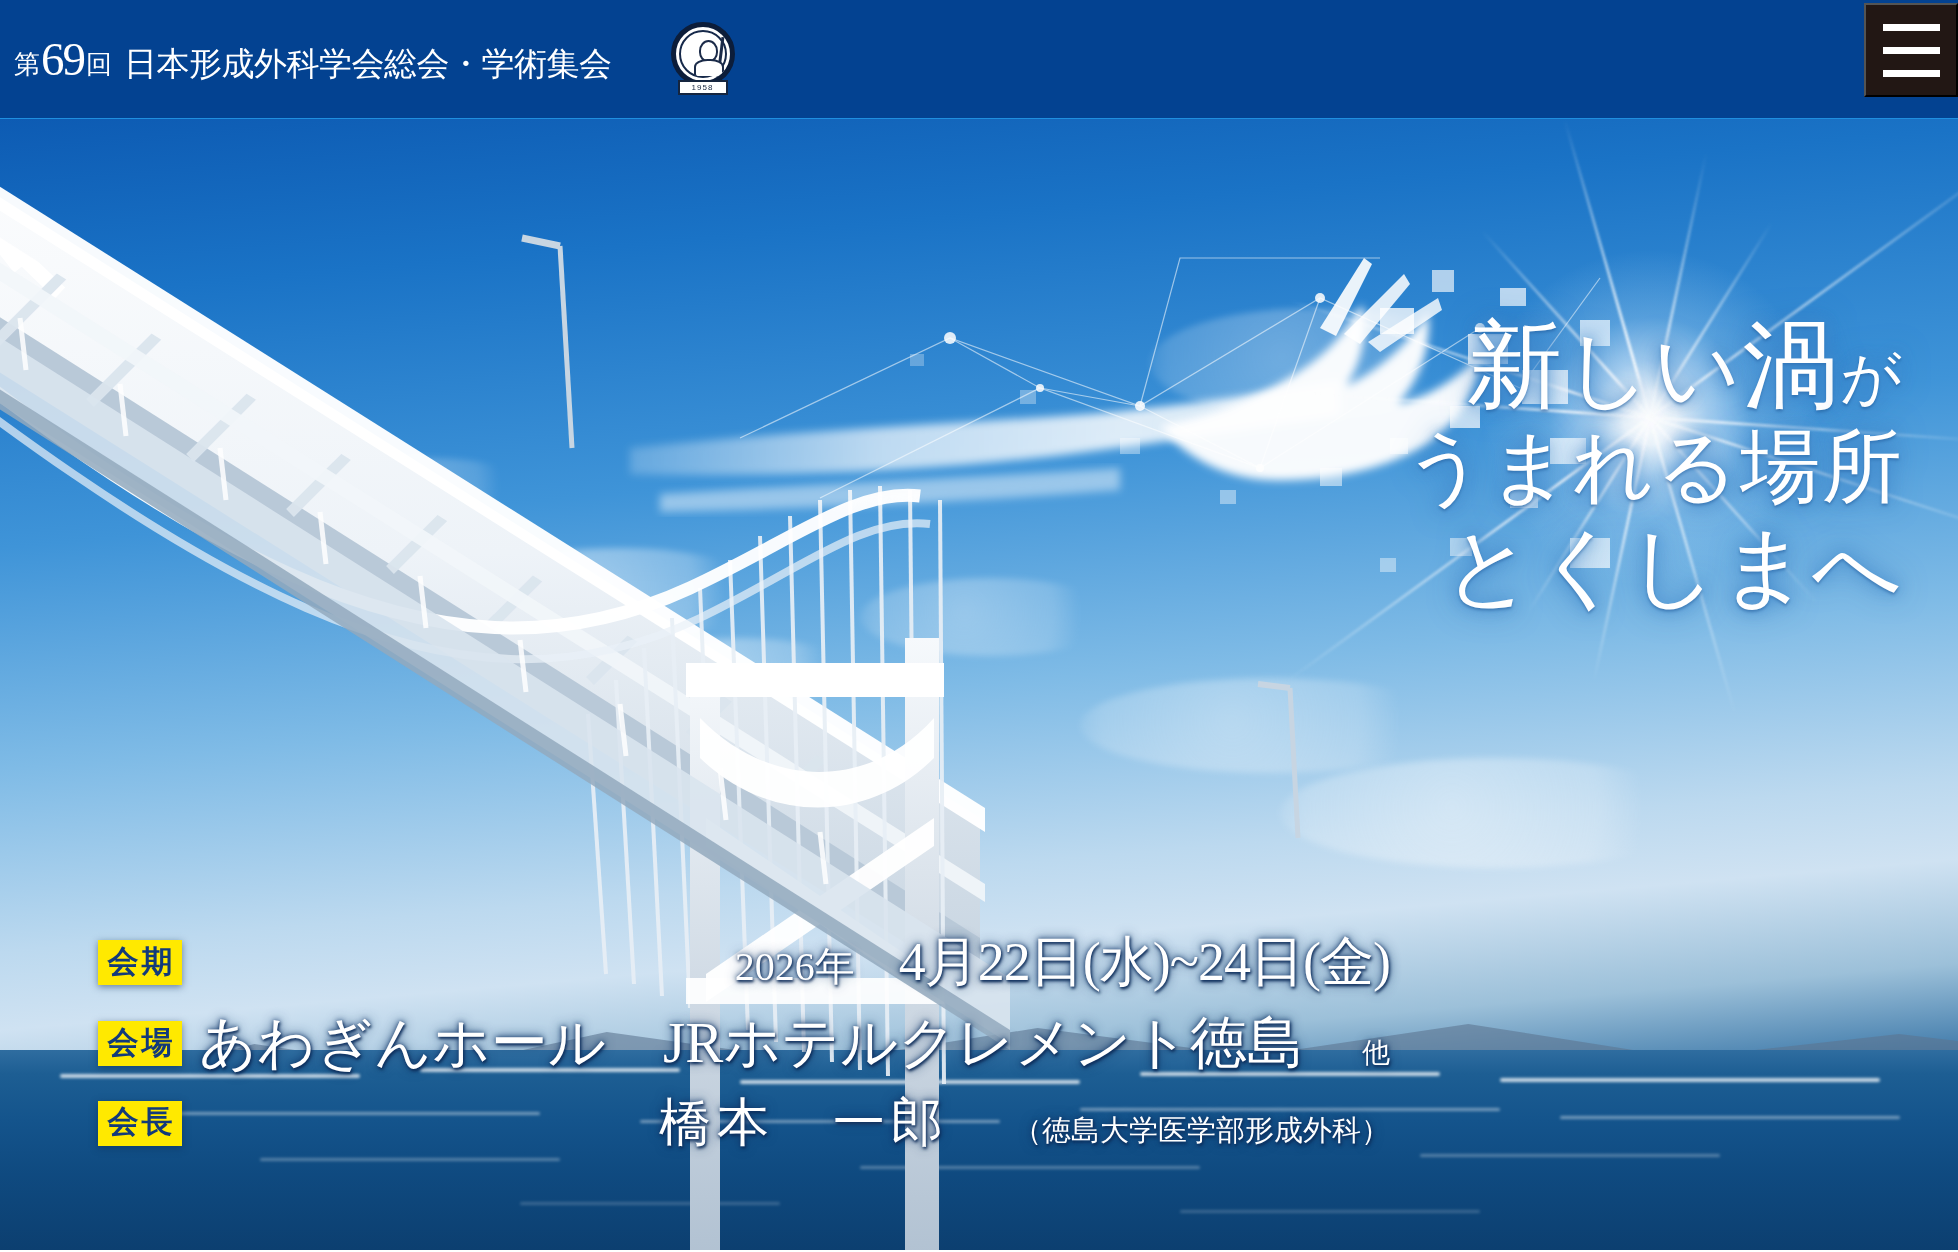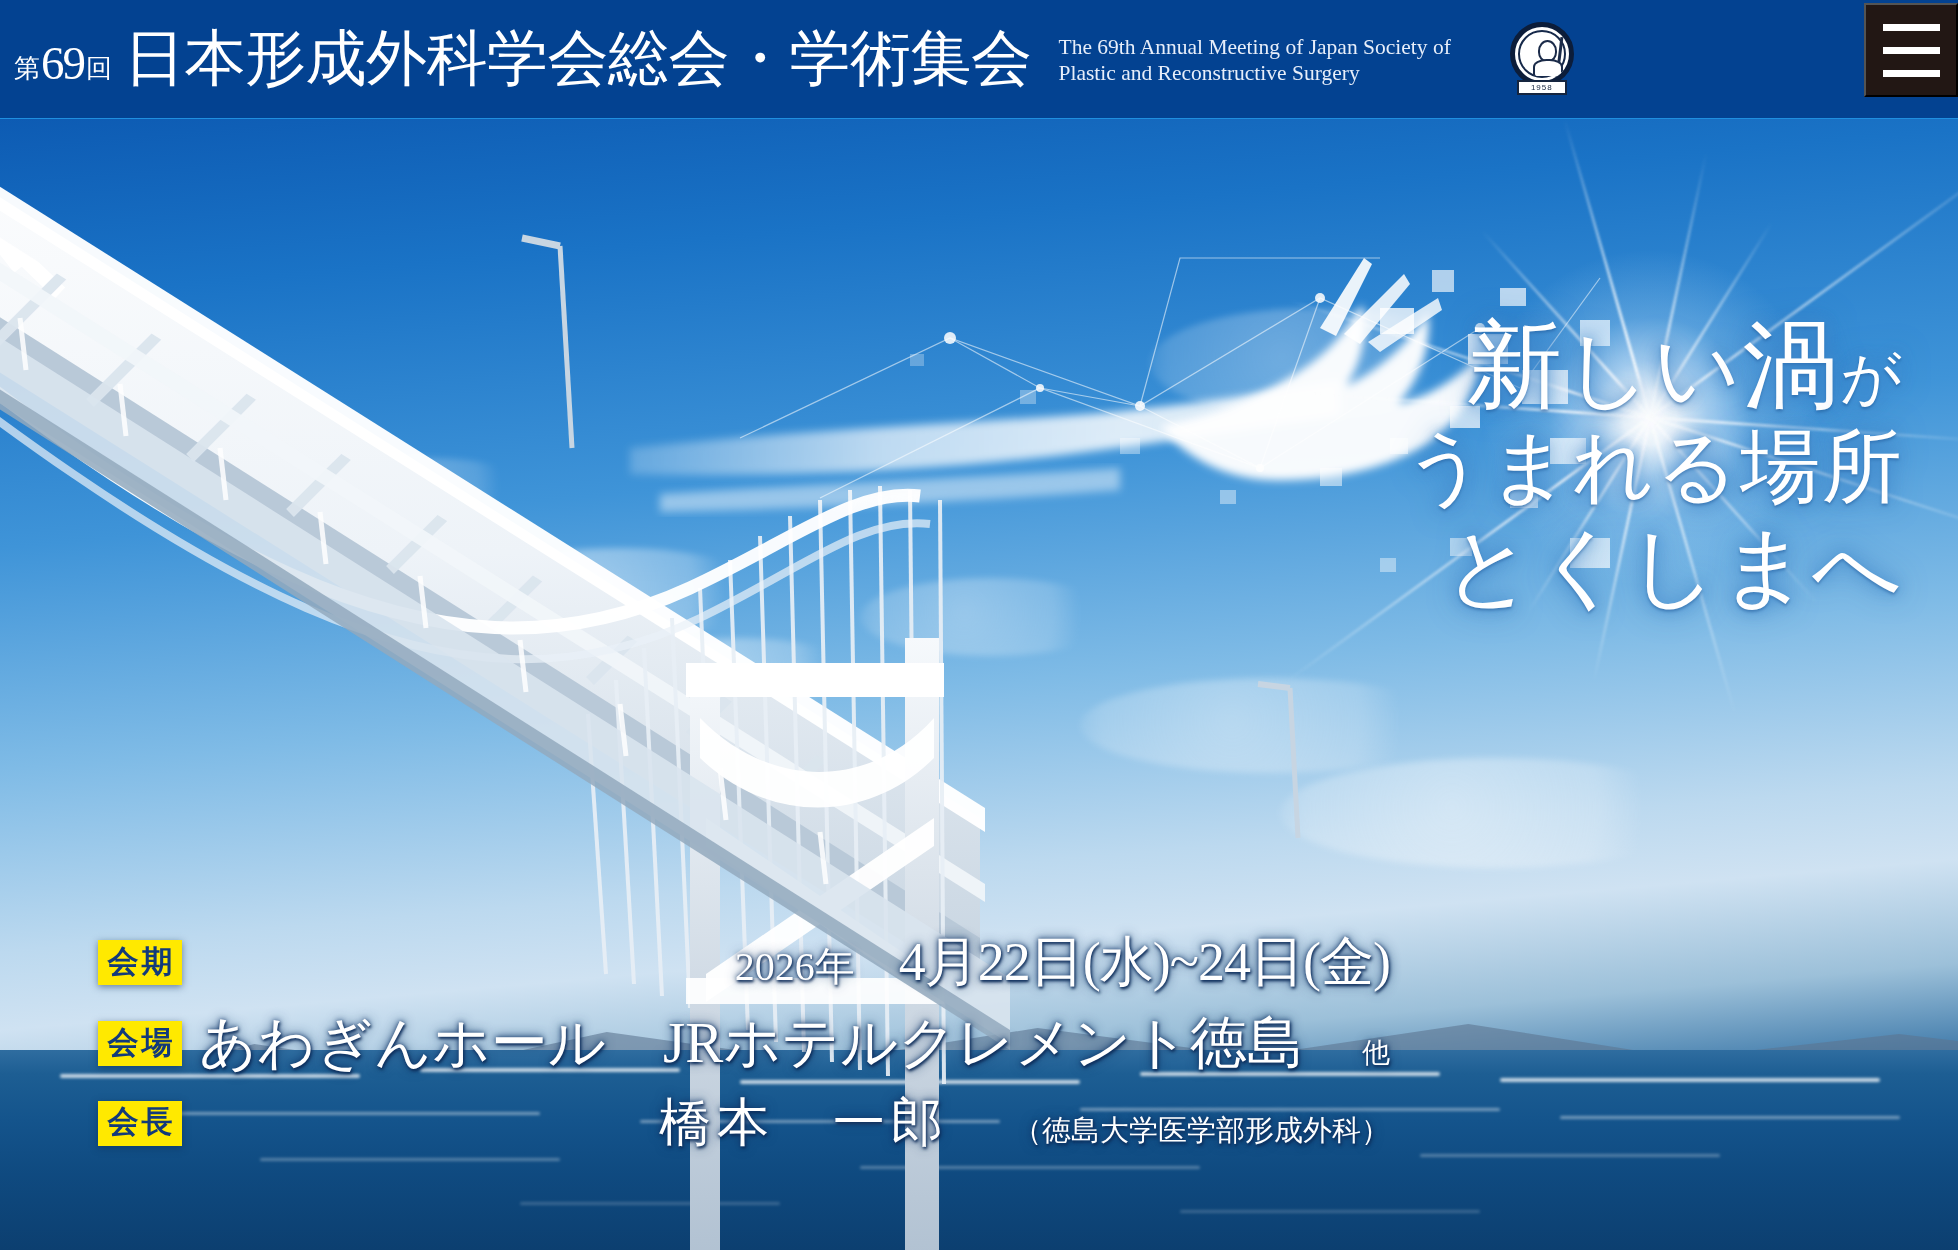--- a/index.html
+++ b/index.html
@@ -56,21 +56,21 @@
   .brand-title .ordinal {
     font-size: 40px;
     letter-spacing: -1px;
     font-weight: 400;
     display: inline-flex;
     align-items: baseline;
   }
   .brand-title .ordinal .small { font-size: 26px; position: relative; top: -2px; }
   .brand-title .ordinal .num { font-size: 47px; letter-spacing: -2px; padding: 0 2px; }
   .brand-title .main-jp {
-    font-size: 61px;
+    font-size: 33px;
     letter-spacing: -0.5px;
     margin-left: 13px;
     font-weight: 400;
   }
 
   .brand-en {
     color: #e7eefa;
     font-family: "Liberation Serif", "DejaVu Serif", serif;
     font-size: 21.5px;
     line-height: 1.22;
@@ -373,24 +373,20 @@
 
       <div class="brand-title">
         <span class="ordinal">
           <span class="small">第</span>
             <span class="num">69</span>
             <span class="small">回</span>
         </span>
         <span class="main-jp">日本形成外科学会総会・学術集会</span>
       </div>
 
-      <div class="brand-en">
-        <span>The 69th Annual Meeting of Japan Society of</span>
-        <span>Plastic and Reconstructive Surgery</span>
-      </div>
 
       <div class="society-logo">
         <div class="ring">
           <div class="figure">
             <div class="staff"></div>
             <div class="head"></div>
             <div class="body"></div>
           </div>
         </div>
         <div class="banner">1958</div>

